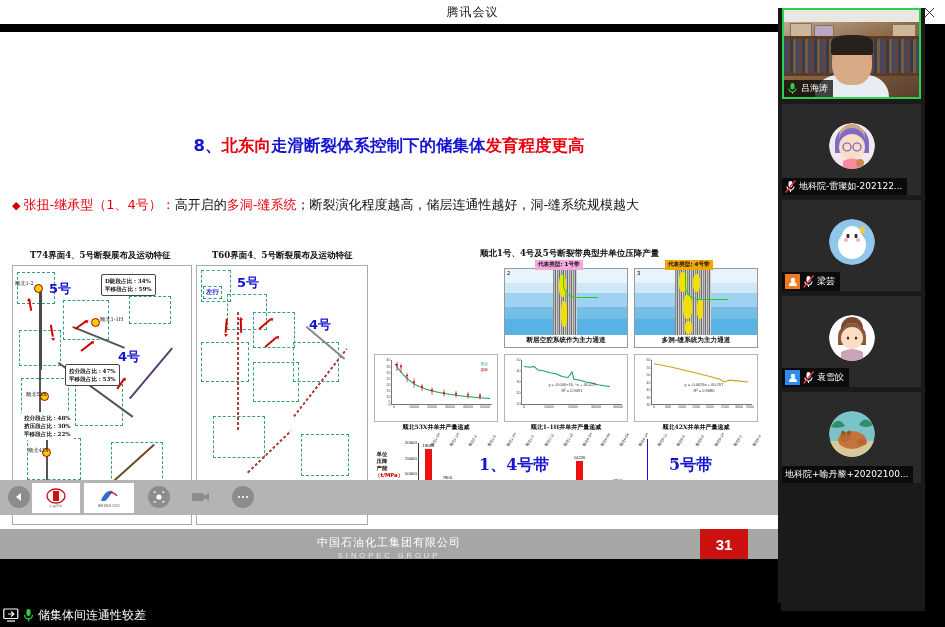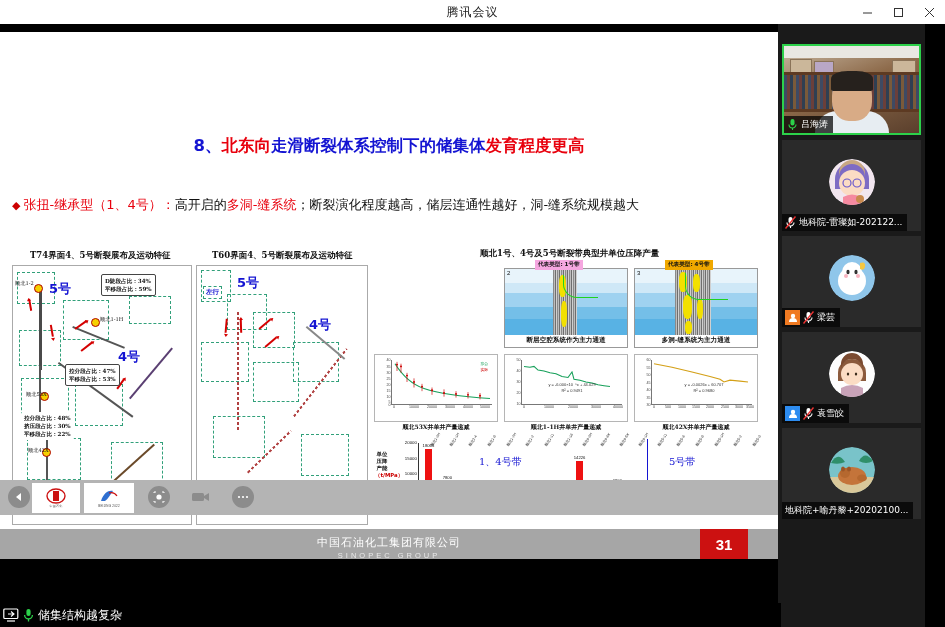--- a/index.html
+++ b/index.html
@@ -97,21 +97,21 @@
   .bar{position:absolute;bottom:0;background:#ee1111;}
   .barval{position:absolute;font-size:4.2px;color:#111;transform:translateX(-50%);white-space:nowrap;}
   .barcat{position:absolute;top:2px;font-size:3.6px;color:#222;white-space:nowrap;
           transform-origin:0 0;transform:rotate(-58deg);}
   .bc-ytick{position:absolute;right:100%;margin-right:2px;font-size:4.4px;color:#111;
             line-height:5px;white-space:nowrap;}
   .bc-ylabel{position:absolute;left:3px;top:14px;width:14px;font-size:5.4px;line-height:7px;
              color:#111;font-weight:bold;text-align:center;
              font-family:"DejaVu Sans","Liberation Sans",sans-serif;}
   .bc-yunit{color:#cc0000;}
-  .zone{position:absolute;font-size:10px;font-weight:normal;color:#1414d2;white-space:nowrap;
+  .zone{position:absolute;font-size:16px;font-weight:bold;color:#1414d2;white-space:nowrap;
         font-family:"DejaVu Serif","Liberation Serif",serif;}
   .divider{position:absolute;width:1.4px;background:#1414d2;}
 
   
   .footer{position:absolute;left:0;bottom:0;width:778px;height:30px;background:#a6a6a6;}
   .fttxt{position:absolute;left:0;right:0;top:3px;text-align:center;}
   .ftcn{font-size:11px;color:#fff;letter-spacing:1px;}
   .ften{font-size:7.5px;color:#e8e8e8;letter-spacing:3px;display:block;margin-top:1px;}
   .pagebox{position:absolute;right:30px;bottom:0;width:48px;height:30px;background:#cc1111;
            color:#fff;font-size:15px;font-weight:bold;display:flex;align-items:center;
@@ -121,22 +121,22 @@
   .sharebar{position:absolute;left:0;bottom:44px;width:778px;height:35px;background:#b4b4b4;}
   .tbtn{position:absolute;top:6px;width:22px;height:22px;border-radius:50%;background:#8c8c8c;
         display:flex;align-items:center;justify-content:center;}
   .logo1{position:absolute;left:32px;top:3px;width:48px;height:30px;background:#fff;
          display:flex;flex-direction:column;align-items:center;justify-content:center;}
   .logo2{position:absolute;left:84px;top:3px;width:50px;height:30px;background:#fff;
          display:flex;flex-direction:column;align-items:center;justify-content:center;}
   .logotxt{font-size:3px;color:#444;letter-spacing:.2px;}
 
   
-  .sidebar{position:absolute;left:778px;top:24px;width:147px;height:603px;background:#1a1a1a;
-           padding-top:20px;box-sizing:border-box;}
+  .sidebar{position:absolute;left:778px;top:8px;width:147px;height:603px;background:#1a1a1a;
+           padding-top:0;box-sizing:border-box;}
   .tile{position:relative;margin:0 4px 5px 4px;height:91px;background:#2a2a2a;overflow:hidden;}
   .tile.active{border:2px solid #2cd14a;height:91px;box-sizing:border-box;}
   .vidbg{position:absolute;inset:0;background:linear-gradient(160deg,#c9b9a4 0%,#8d6a4a 45%,#5a3f2c 100%);}
   .shelf{position:absolute;left:0;right:0;background:#7a4f33;}
   .box-obj{position:absolute;background:#cbb79a;border:1px solid #8a7358;}
   .person{position:absolute;left:50%;transform:translateX(-50%);bottom:0;}
   .head{position:absolute;left:50%;transform:translateX(-50%);width:40px;height:46px;
         border-radius:45% 45% 42% 42%;background:#d8ab86;}
   .hair{position:absolute;left:50%;transform:translateX(-50%);width:42px;height:20px;
         border-radius:40% 40% 10% 10%;background:#26211d;}
@@ -716,16 +716,16 @@
     <svg width="16" height="14" viewBox="0 0 16 14">
       <rect x="0.8" y="1" width="14" height="9.5" rx="1" fill="none" stroke="#fff" stroke-width="1.2"></rect>
       <path d="M5,6 L11,6 M8,3.5 L11,6 L8,8.5" stroke="#fff" stroke-width="1.1" fill="none"></path>
       <line x1="4" y1="13" x2="12" y2="13" stroke="#fff" stroke-width="1.2"></line>
     </svg>
     <svg width="11" height="15" viewBox="0 0 11 15">
       <rect x="3.4" y="1" width="4.2" height="7" rx="2.1" fill="#2cd14a"></rect>
       <path d="M1.6,7 A3.9,3.9 0 0 0 9.4,7" fill="none" stroke="#2cd14a" stroke-width="1.3"></path>
       <line x1="5.5" y1="11" x2="5.5" y2="13.5" stroke="#2cd14a" stroke-width="1.3"></line>
     </svg>
-    <span class="stxt">储集结构越复杂</span>
+    <span class="stxt">储集体间连通性较差</span>
   </div>
 
 </div>
 
 </body></html>

